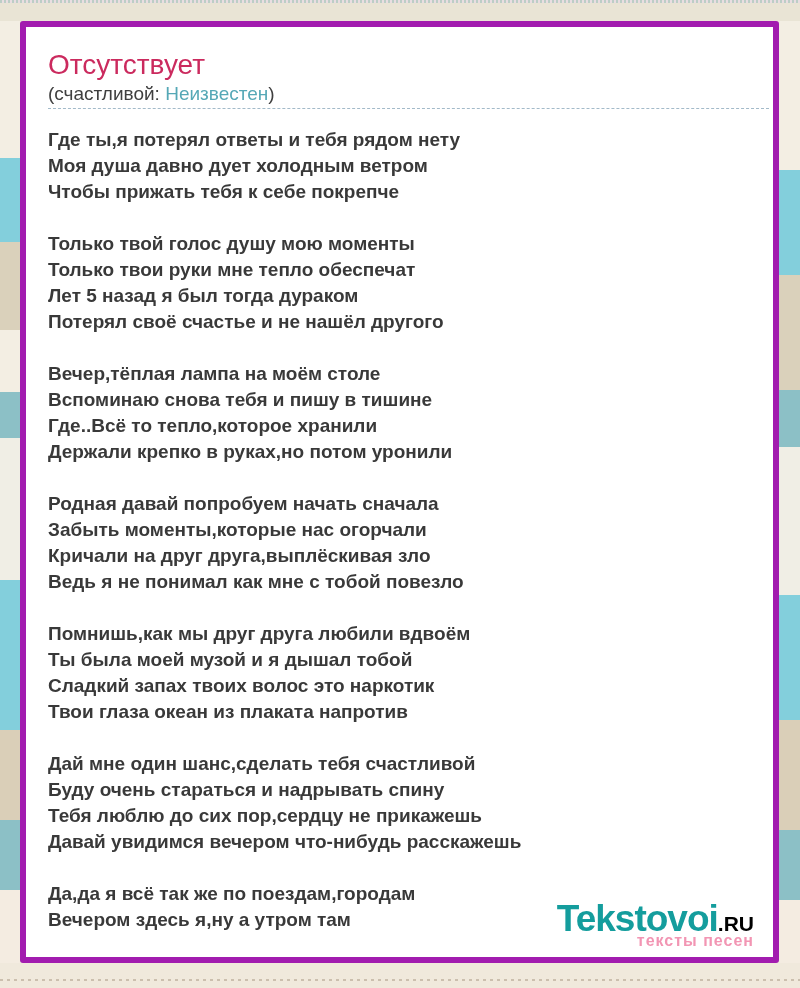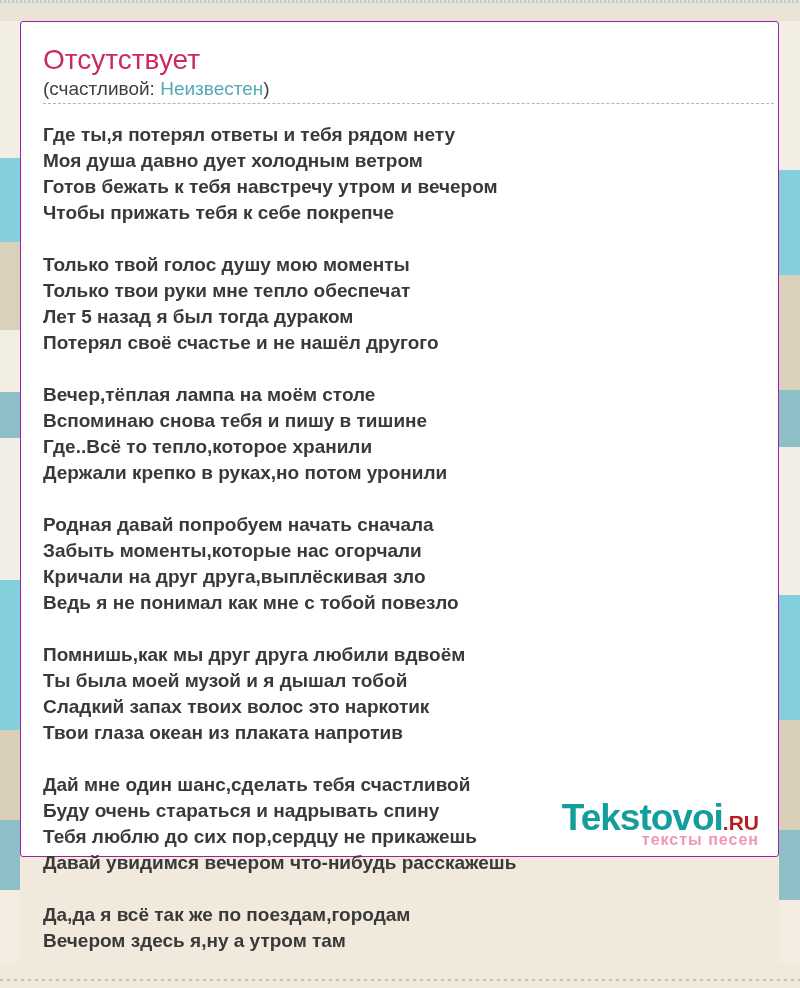--- a/index.html
+++ b/index.html
@@ -51,22 +51,22 @@
   .bottom-strip{
     position:absolute;left:0;top:963px;width:800px;height:25px;z-index:2;
     background:#f0e9dc;
   }
   .bottom-strip .dotline{
     margin-top:16px;height:2px;
     background:repeating-linear-gradient(90deg,#cbbfae 0 3px,transparent 3px 7px);
   }
   
   .card{
-    position:absolute;left:20px;top:21px;width:759px;height:836px;z-index:3;
-    background:#ffffff;border:1px solid #a21caf;border-radius:3px;
+    position:absolute;left:20px;top:21px;width:759px;height:942px;z-index:3;
+    background:#ffffff;border:6px solid #a21caf;border-radius:3px;
     box-sizing:border-box;padding:23px 4px 0 22px;
   }
   .song-title{
     margin:0;font-size:28px;line-height:30px;font-weight:normal;
     color:#cb2a5e;letter-spacing:0;
   }
   .artist-line{
     margin-top:3px;font-size:19px;line-height:21px;color:#3f3f3f;
     padding-bottom:4px;border-bottom:1px dashed #a3bac9;
   }
@@ -77,21 +77,21 @@
   }
   .verse{margin-bottom:26px;}
   .line{white-space:nowrap;}
   
   .logo{
     position:absolute;right:19px;bottom:8px;text-align:right;z-index:4;
     cursor:pointer;line-height:1;
   }
   .logo .wordmark{font-weight:bold;font-size:37px;letter-spacing:-1px;}
   .logo .brand{color:#149d9d;}
-  .logo .tld{color:#b91c1c;font-size:21px;text-transform:uppercase;letter-spacing:0;}
+  .logo .tld{color:#000000;font-size:21px;text-transform:uppercase;letter-spacing:0;}
   .logo .tagline{
     margin-top:-4px;font-weight:bold;font-size:16px;color:#f295b3;letter-spacing:1px;
   }
 </style>
 </head>
 <body>
 
 <div class="bg-stripe left"></div>
 <div class="bg-stripe right"></div>
 <div class="top-strip">
@@ -106,21 +106,20 @@
   <h1 class="song-title">Отсутствует</h1>
 
   <div class="artist-line">
     <span>(счастливой: </span><a class="artist-link">Неизвестен</a><span>)</span>
   </div>
 
   <div class="lyrics">
       <div class="verse">
         <div class="line">Где ты,я потерял ответы и тебя рядом нету</div>
         <div class="line">Моя душа давно дует холодным ветром</div>
-        <div class="line">Готов бежать к тебя навстречу утром и вечером</div>
         <div class="line">Чтобы прижать тебя к себе покрепче</div>
       </div>
       <div class="verse">
         <div class="line">Только твой голос душу мою моменты</div>
         <div class="line">Только твои руки мне тепло обеспечат</div>
         <div class="line">Лет 5 назад я был тогда дураком</div>
         <div class="line">Потерял своё счастье и не нашёл другого</div>
       </div>
       <div class="verse">
         <div class="line">Вечер,тёплая лампа на моём столе</div>

